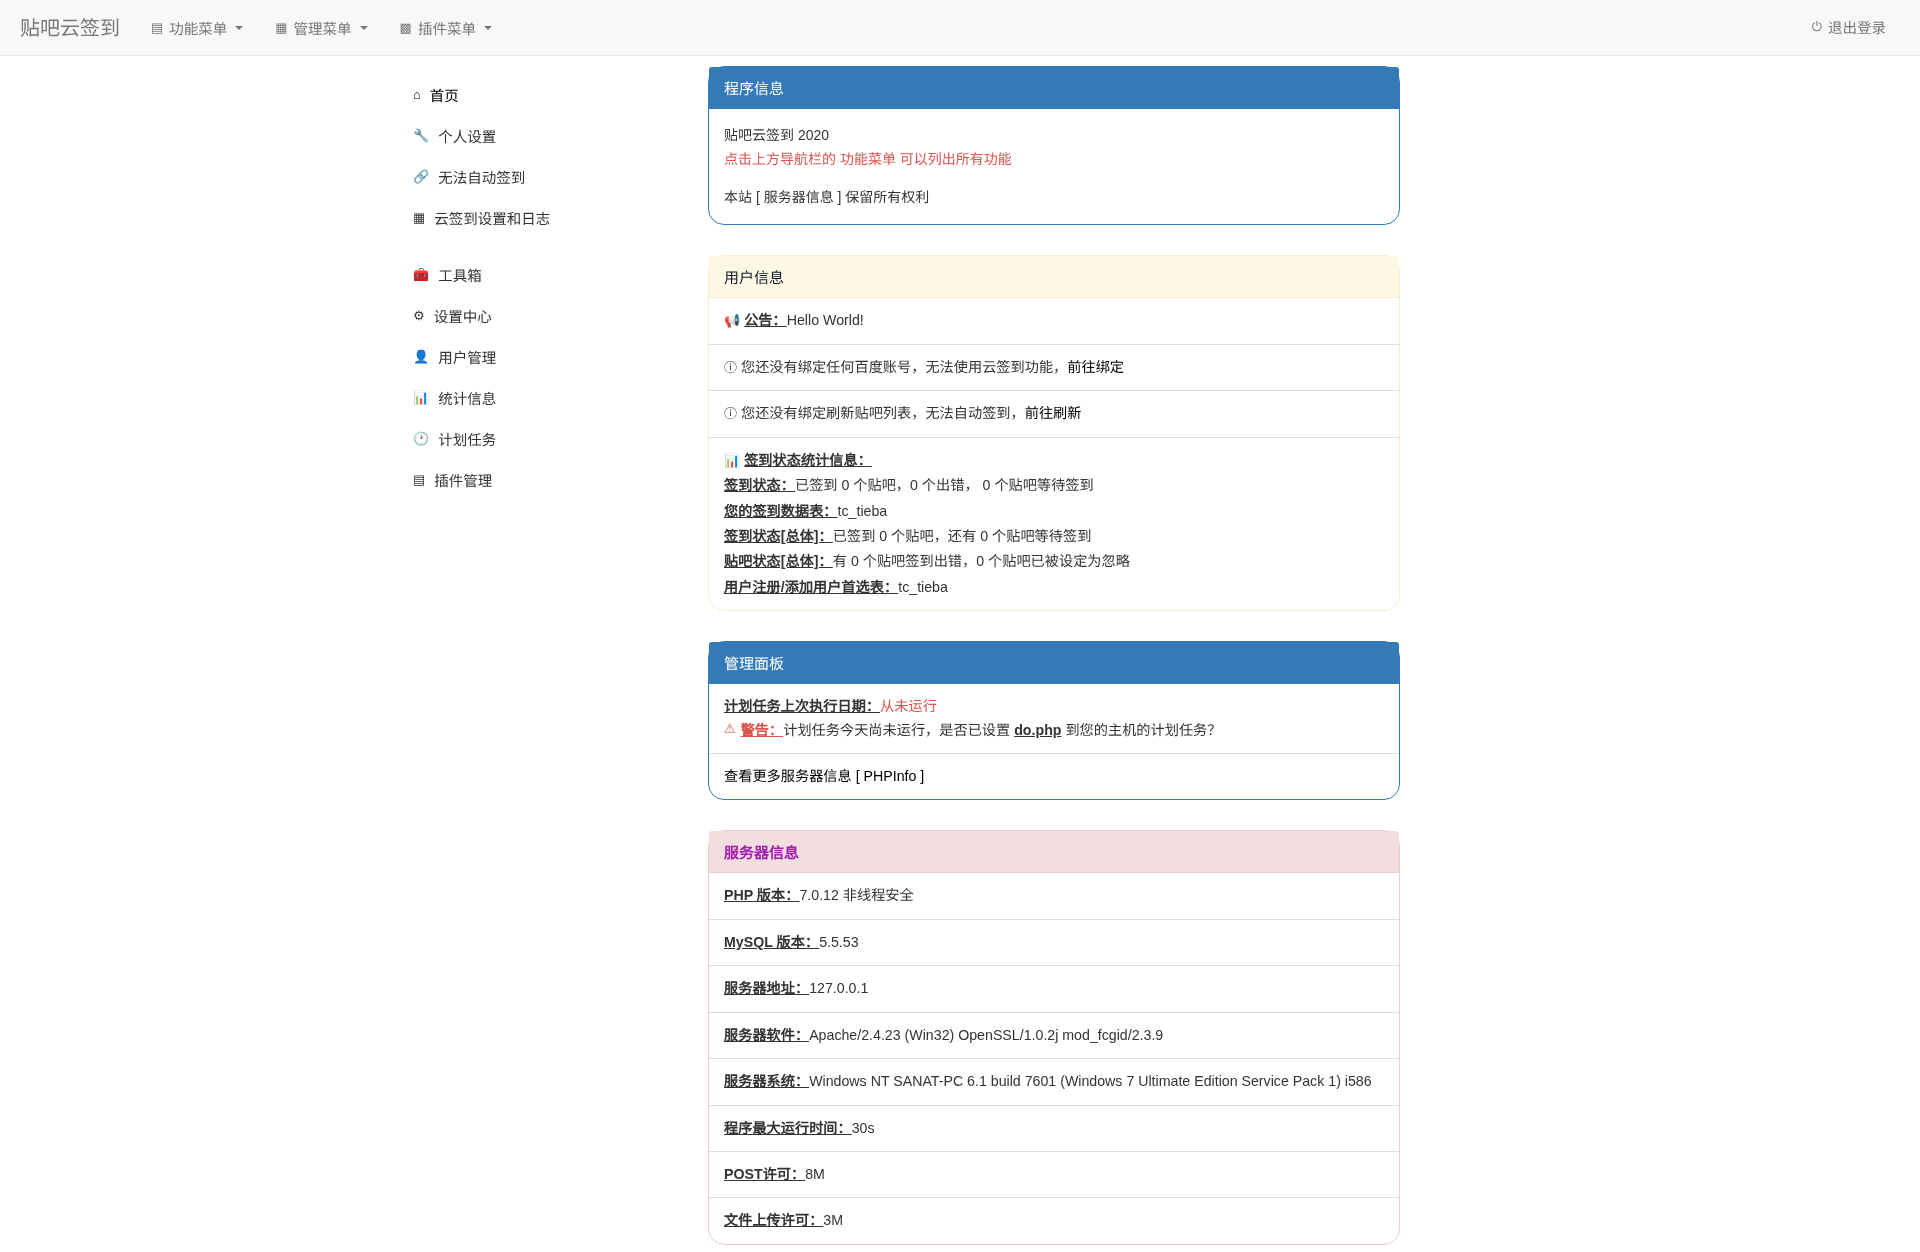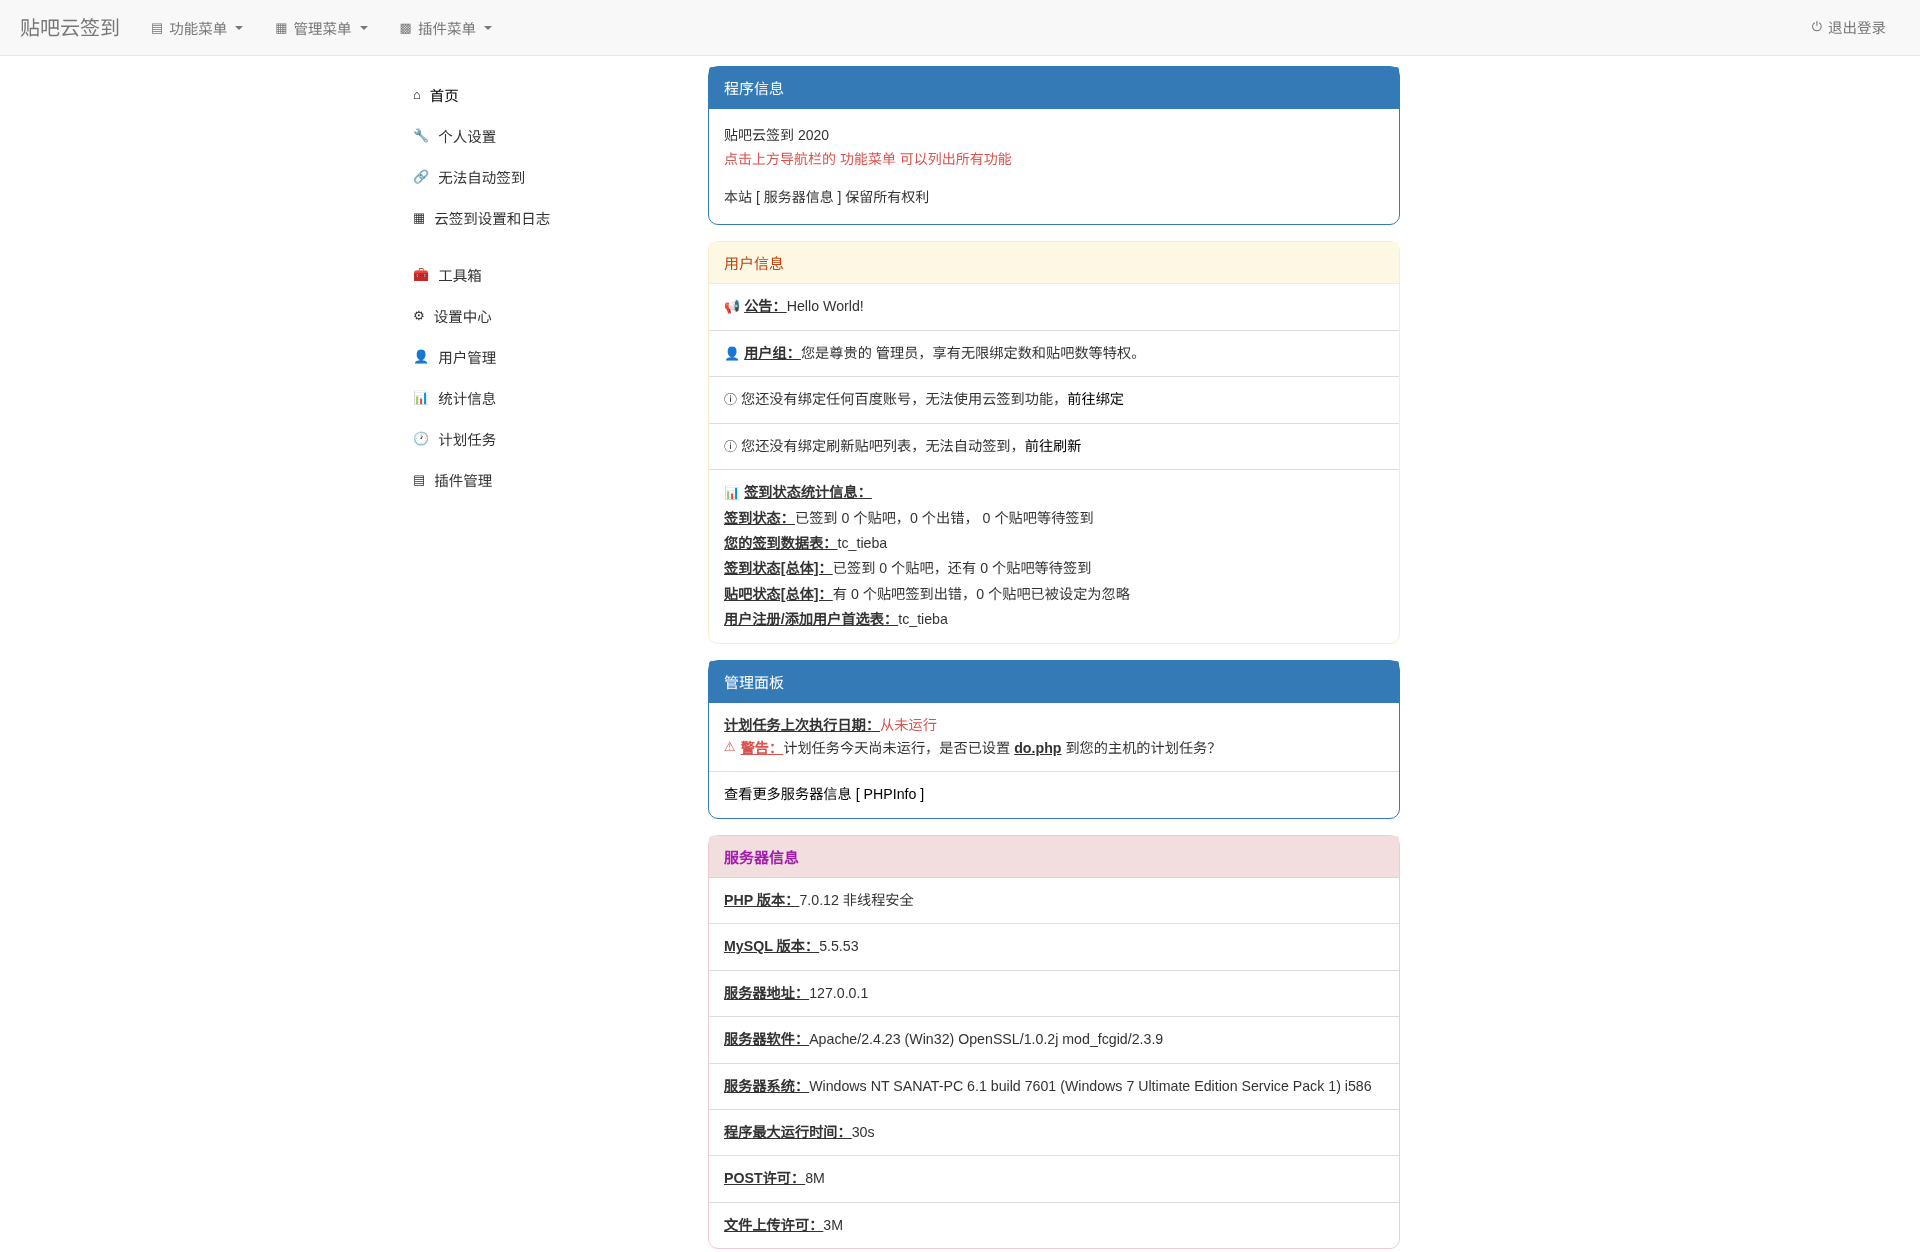--- a/index.html
+++ b/index.html
@@ -90,38 +90,38 @@
   .main {
     width: 692px;
     flex: 0 0 692px;
     margin-left: 8px;
     padding-bottom: 40px;
   }
 
   
   .panel {
     border: 1px solid #dddddd;
-    border-radius: 10px;
-    margin-bottom: 16px;
+    border-radius: 16px;
+    margin-bottom: 30px;
     background: #fff;
   }
   .panel-heading {
     padding: 10px 15px;
     border-bottom: 1px solid transparent;
     border-top-left-radius: 3px;
     border-top-right-radius: 3px;
     font-size: 15px;
   }
   .panel-primary { border-color: #337ab7; }
   .panel-primary > .panel-heading {
     background: #337ab7; color: #ffffff; border-color: #337ab7;
   }
   .panel-warning { border-color: #faebcc; }
   .panel-warning > .panel-heading {
-    background: #fcf8e3; color: #c2410c; border-color: #faebcc;
+    background: #fcf8e3; color: #0f172a; border-color: #faebcc;
   }
   .panel-danger { border-color: #ebccd1; }
   .panel-danger > .panel-heading {
     background: #f2dede; color: #a21caf; border-color: #ebccd1; font-weight: bold;
   }
   .panel-body { padding: 15px; line-height: 1.7; }
   .list-group { margin: 0; padding: 0; list-style: none; }
   .list-group-item {
     padding: 11px 15px;
     border-top: 1px solid #dddddd;
@@ -236,24 +236,20 @@
 
     <div class="panel panel-warning">
       <div class="panel-heading">用户信息</div>
       <ul class="list-group">
 
         <li class="list-group-item">
           <span class="ico">📢</span>
           <b>公告：</b><span>Hello World!</span>
         </li>
 
-        <li class="list-group-item">
-          <span class="ico">👤</span>
-          <b>用户组：</b><span>您是尊贵的 管理员，享有无限绑定数和贴吧数等特权。</span>
-        </li>
 
         <li class="list-group-item">
           <span class="ico">ⓘ</span>
           <span>您还没有绑定任何百度账号，无法使用云签到功能，</span><a class="link">前往绑定</a>
         </li>
 
         <li class="list-group-item">
           <span class="ico">ⓘ</span>
           <span>您还没有绑定刷新贴吧列表，无法自动签到，</span><a class="link">前往刷新</a>
         </li>

